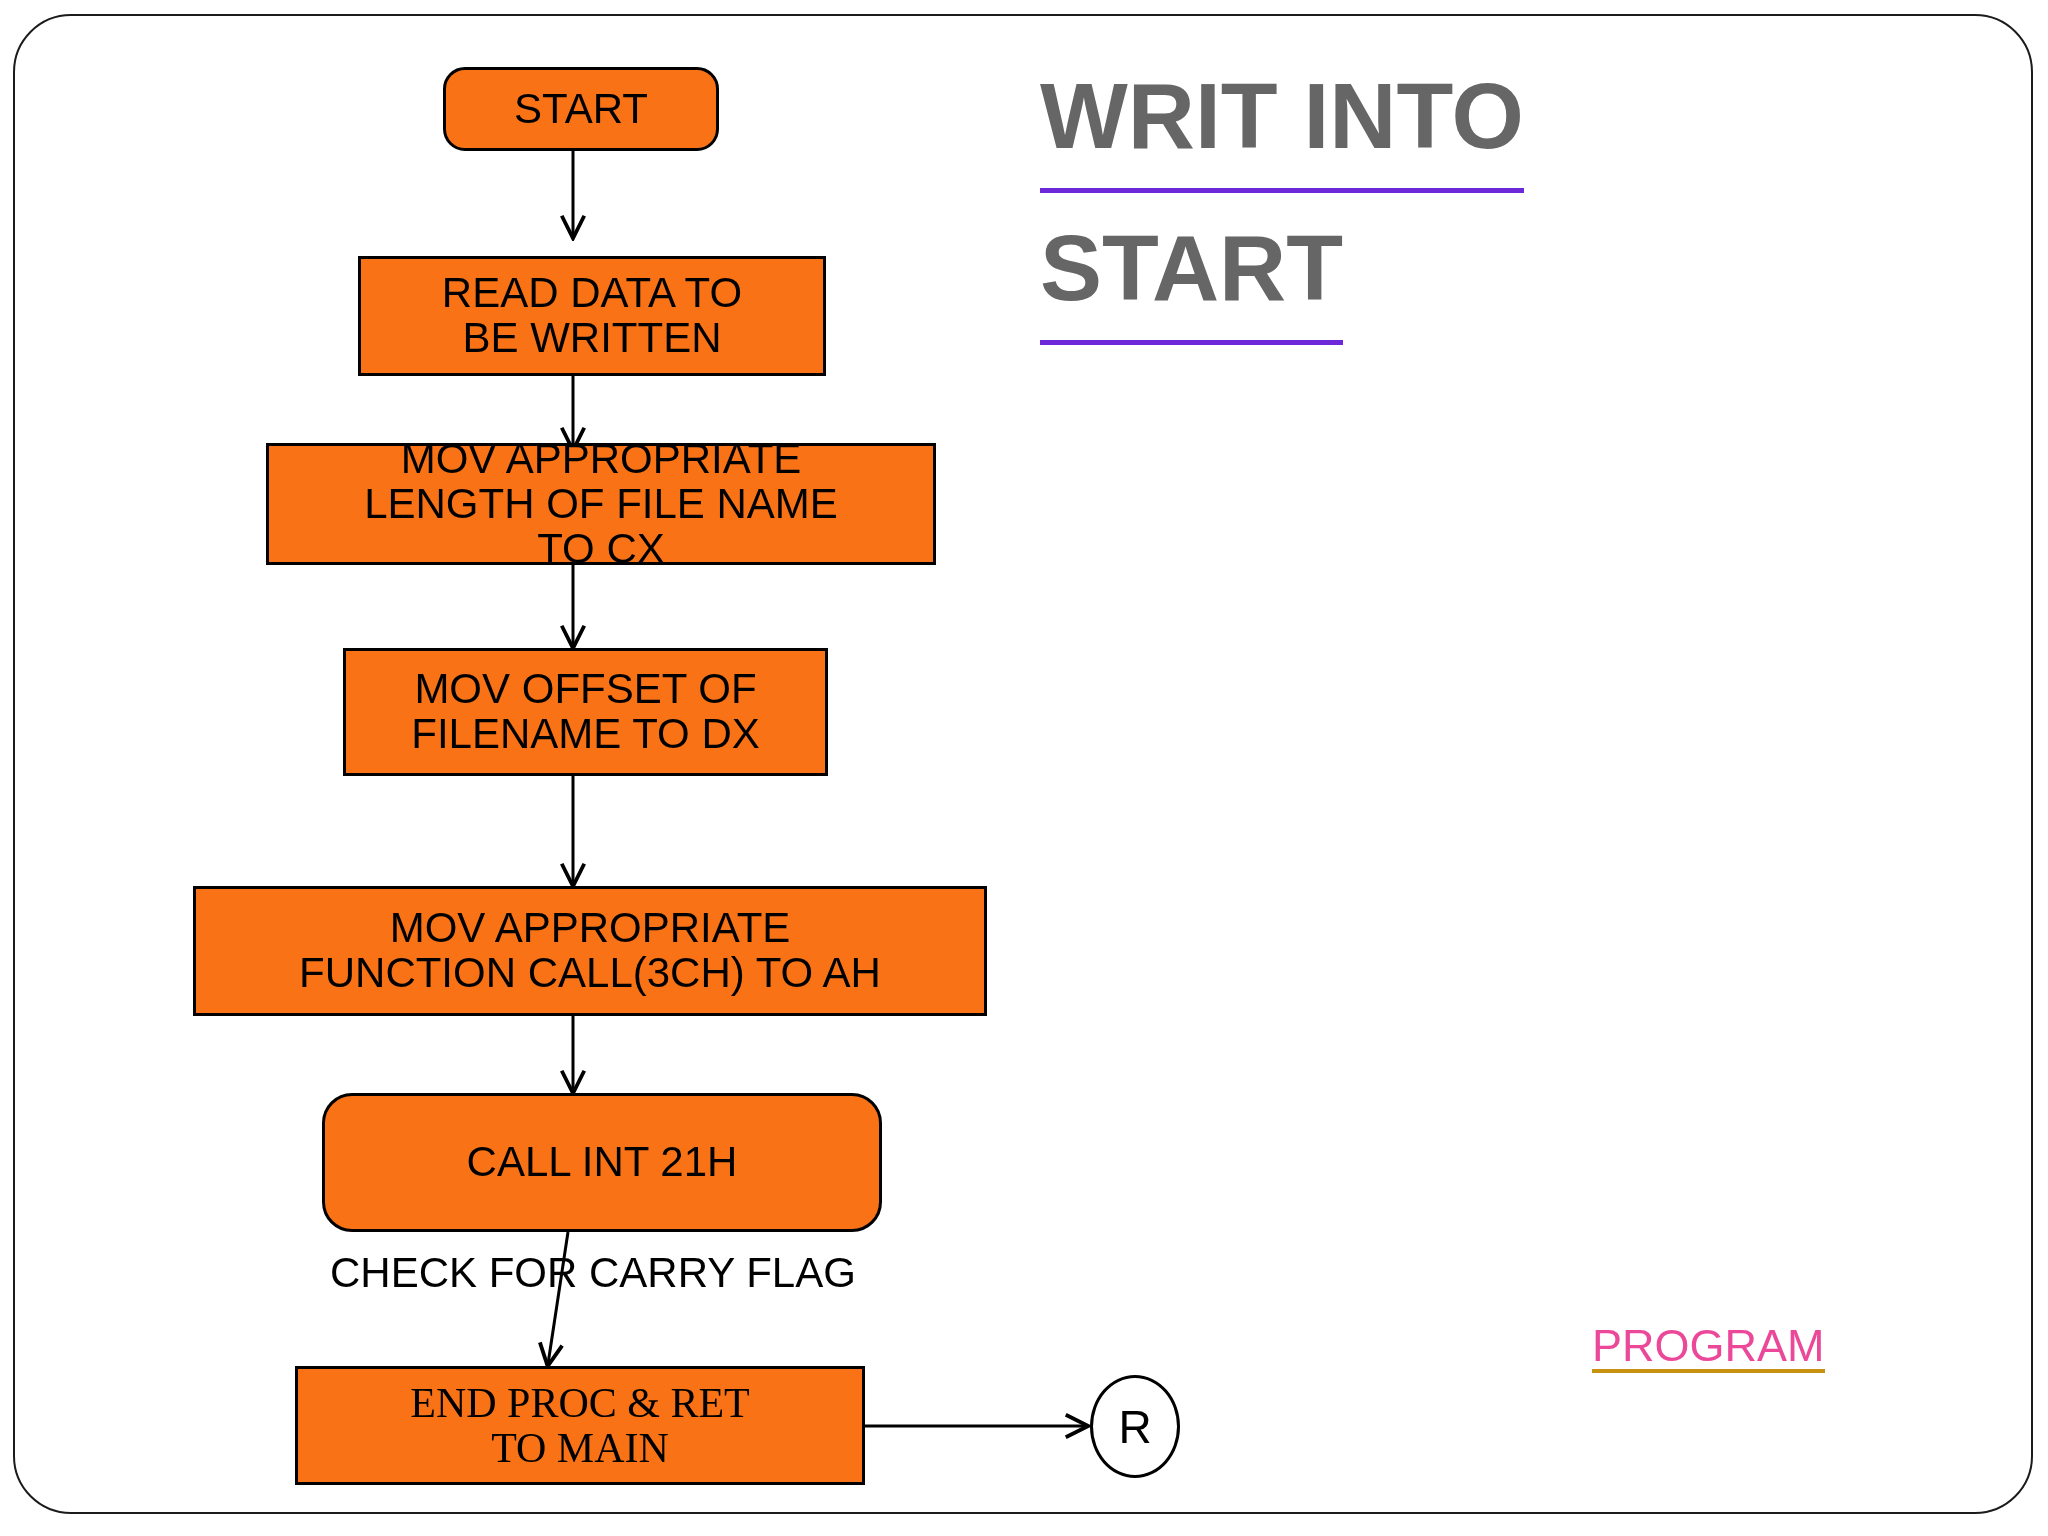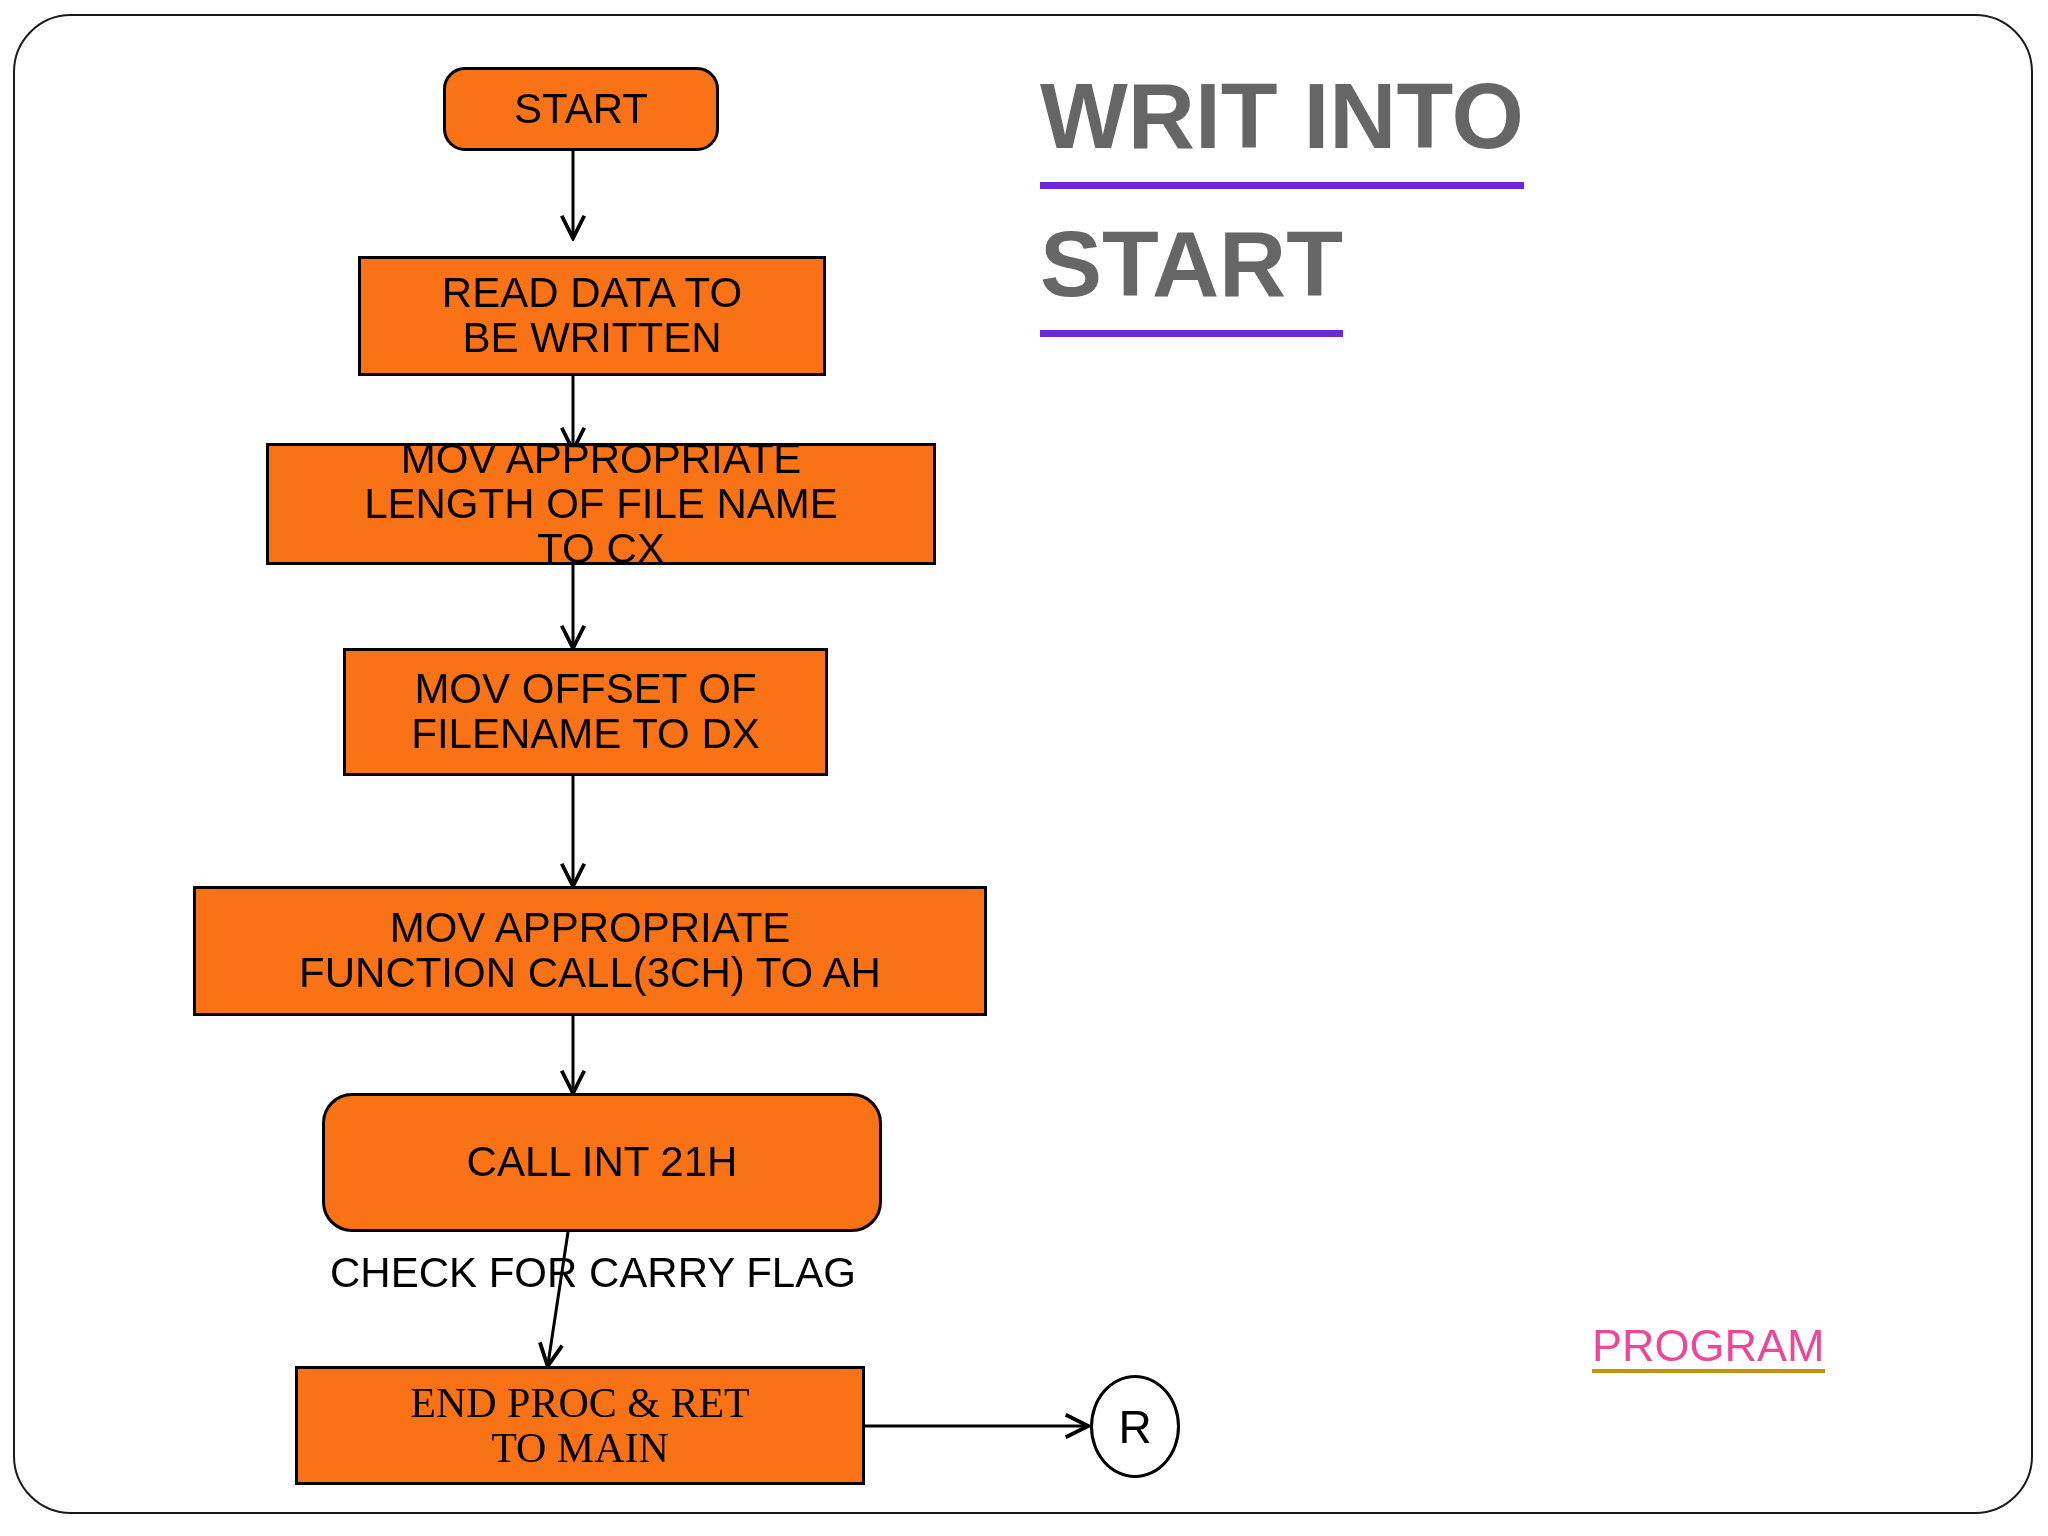--- a/index.html
+++ b/index.html
@@ -40,22 +40,22 @@
     width: 720px;
     color: #666666;
     font-size: 93px;
     font-weight: bold;
     line-height: 1.32;
     letter-spacing: 0px;
   }
   #title .tline {
     display: block;
     width: max-content;
-    border-bottom: 7px solid #6d28d9;
-    padding-bottom: 4px;
+    border-bottom: 5px solid #6d28d9;
+    padding-bottom: 10px;
     margin-bottom: 14px;
   }
 
   
   #program-link {
     position: absolute;
     left: 1592px;
     top: 1322px;
     font-size: 45px;
     color: #ec4899;

